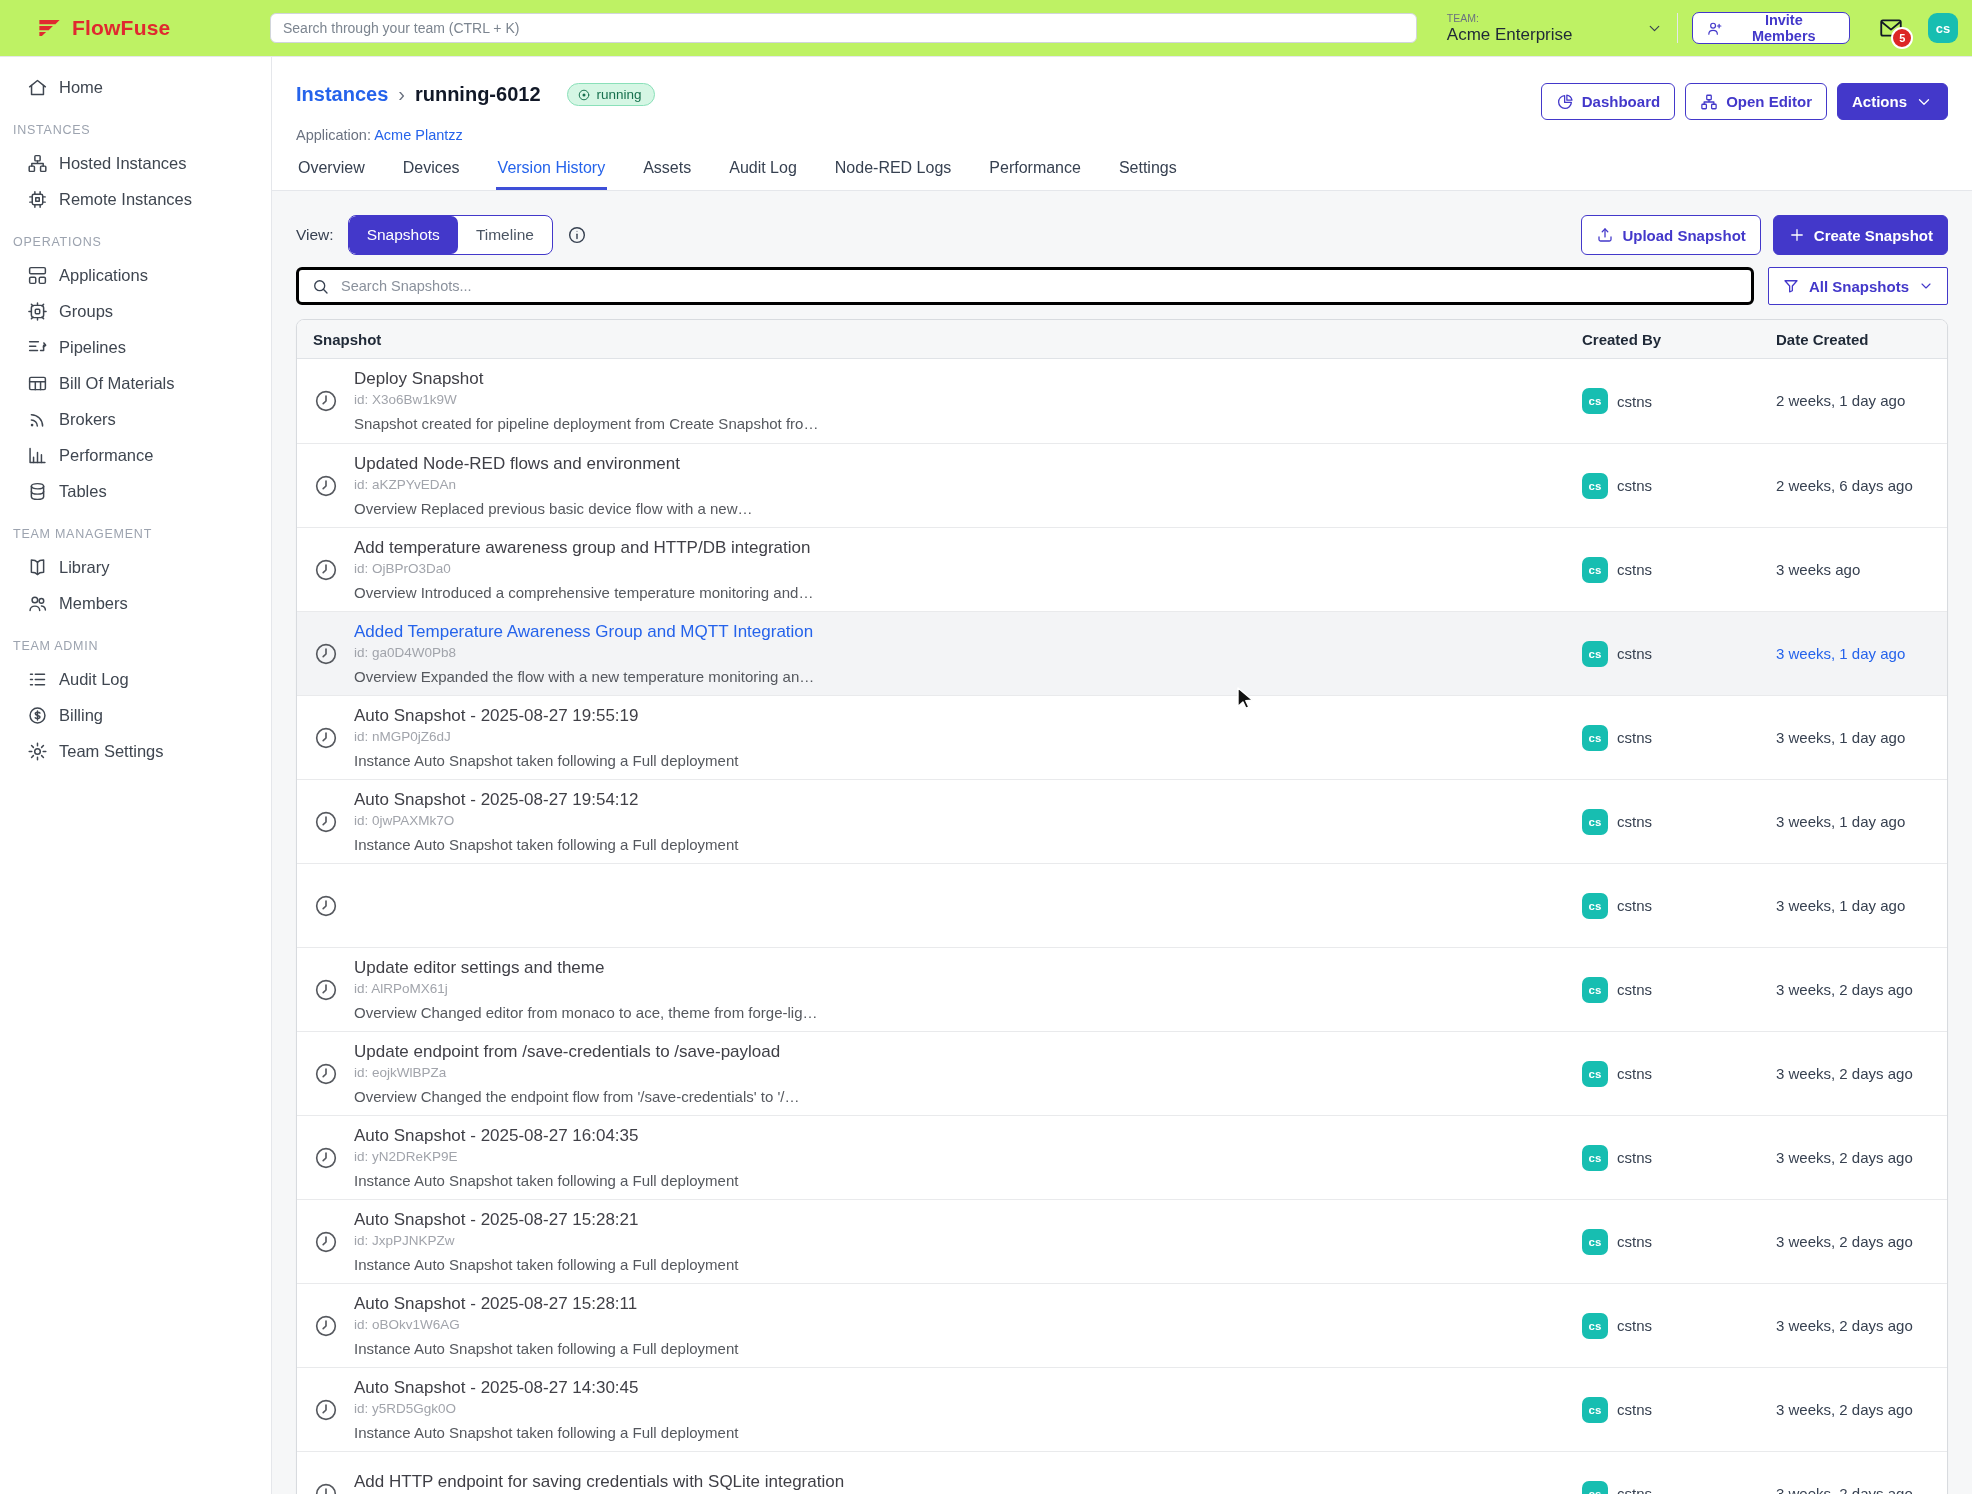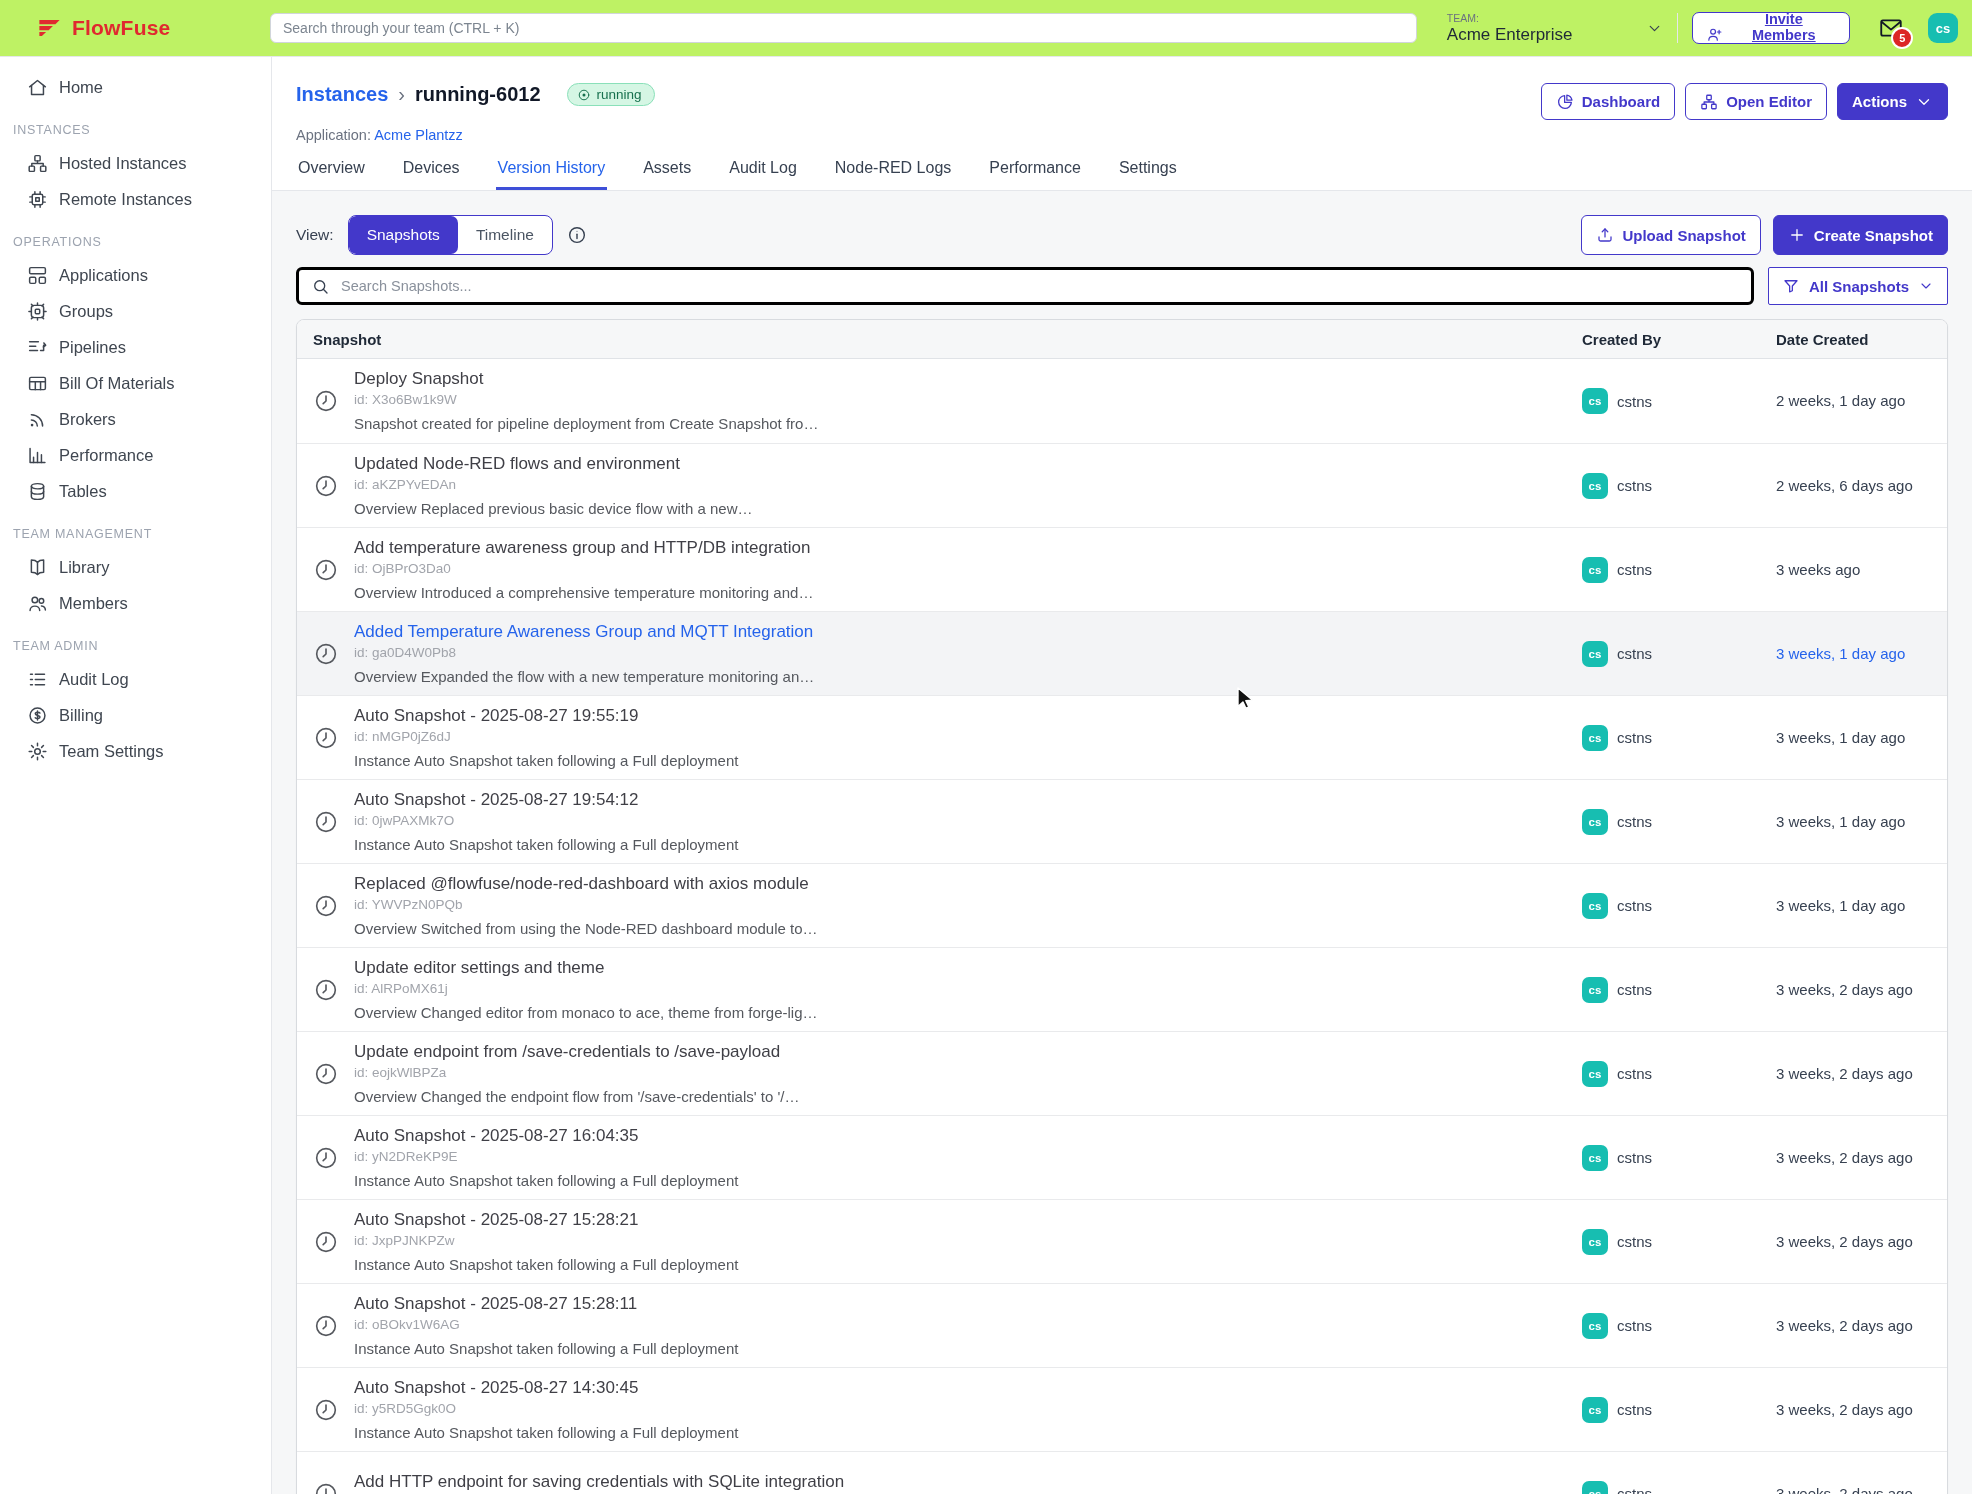--- a/index.html
+++ b/index.html
@@ -19,21 +19,21 @@
   .logo{display:flex;align-items:center;gap:9px;width:234px;flex:0 0 auto;cursor:pointer;}
   .logo .ic{width:27px;height:27px;}
   .logo-text{font-size:21px;font-weight:bold;color:var(--brand-red);letter-spacing:.2px;}
   .top-search{width:1154px;height:30px;border:1px solid #D1D5DB;border-radius:6px;padding:0 12px;font-size:14px;color:#374151;background:#fff;box-sizing:border-box;font-family:"Liberation Sans",sans-serif;}
   .top-search::placeholder{color:#7C8590;}
   .team{margin-left:30px;width:218px;display:flex;align-items:center;cursor:pointer;}
   .team-label{font-size:10.5px;color:#6B7280;}
   .team-name{font-size:17px;color:#1F2937;margin-top:1px;}
   .team .chev{width:17px;height:17px;color:#374151;margin-left:auto;}
   .vdivider{width:1px;height:30px;background:#E5E7EB;margin:0 14px;}
-  .invite-btn{height:32px;display:flex;align-items:flex-end;gap:8px;border:1px solid var(--indigo);color:var(--indigo);background:#fff;border-radius:7px;padding:0 13px;font-size:14.5px;font-weight:bold;cursor:pointer;box-sizing:border-box;text-decoration:underline;}
+  .invite-btn{height:32px;display:flex;align-items:center;gap:8px;border:1px solid var(--indigo);color:var(--indigo);background:#fff;border-radius:7px;padding:0 13px;font-size:14.5px;font-weight:bold;cursor:pointer;box-sizing:border-box;}
   .invite-btn .ic{width:17px;height:17px;}
   .mail{margin-left:28px;position:relative;width:26px;height:26px;color:#111827;cursor:pointer;}
   .mail .ic{width:26px;height:26px;}
   .notif-badge{position:absolute;right:-9px;bottom:-8px;background:var(--notif);color:#fff;border-radius:50%;min-width:18px;height:18px;font-size:11px;display:flex;align-items:center;justify-content:center;border:2px solid #fff;font-weight:bold;}
   .avatar{margin-left:24px;width:30px;height:30px;border-radius:9px;background:var(--teal);color:#fff;font-weight:bold;font-size:13px;display:flex;align-items:center;justify-content:center;cursor:pointer;}
 
   
   .shell{display:flex;height:1437px;}
   .sidebar{width:272px;flex:0 0 auto;border-right:1px solid #E5E7EB;padding-top:12px;box-sizing:border-box;background:#fff;}
   .side-label{font-size:12.5px;color:#9CA3AF;letter-spacing:.06em;padding-left:13px;margin:18px 0 8px;}
@@ -574,25 +574,20 @@
     <div class="col-date"><span class="r-date">3 weeks, 1 day ago</span></div>
   </div>
             <div class="row">
     <div class="col-snap">
       <span class="ic clock">
                   <svg viewBox="0 0 24 24">
                     <circle cx="12" cy="12" r="8.6"></circle>
                     <path d="M12 7.4V12l-2.6 2.4"></path>
                   </svg>
                 </span>
-      <div class="snap-text">
-        <div class="r-title">Replaced @flowfuse/node-red-dashboard with axios module</div>
-        <div class="r-id">id: YWVPzN0PQb</div>
-        <div class="r-desc">Overview Switched from using the Node-RED dashboard module to…</div>
-      </div>
     </div>
     <div class="col-creator">
       <div class="creator">
         <span class="creator-avatar">cs</span>
         <span class="creator-name">cstns</span>
       </div>
     </div>
     <div class="col-date"><span class="r-date">3 weeks, 1 day ago</span></div>
   </div>
             <div class="row">

